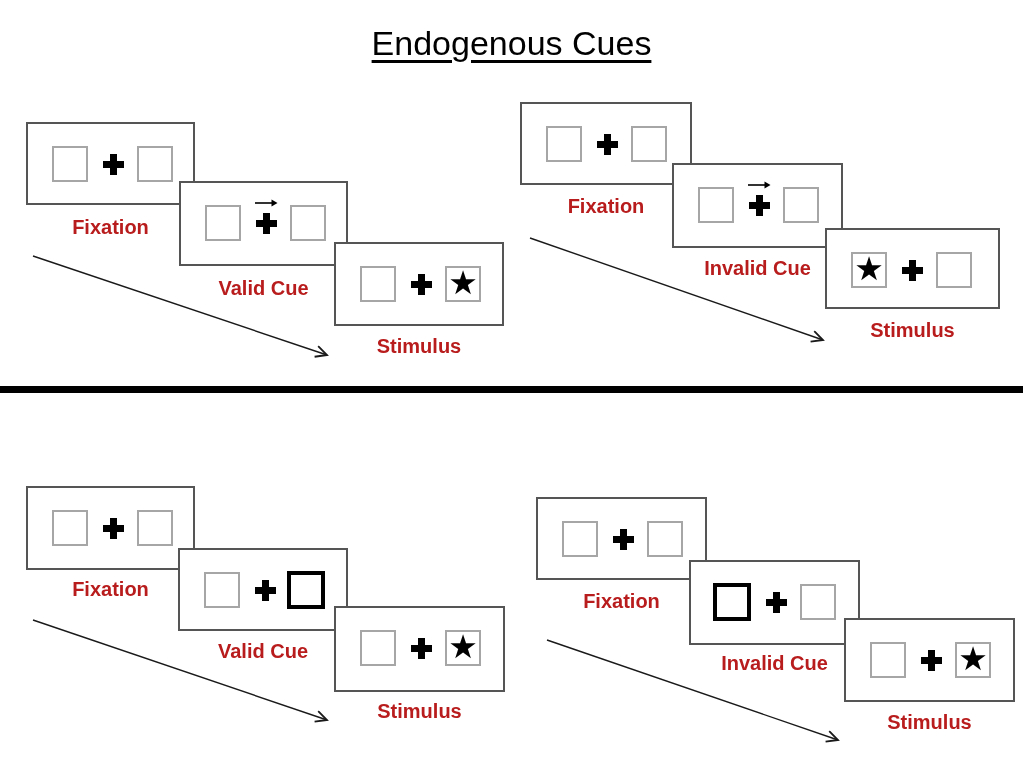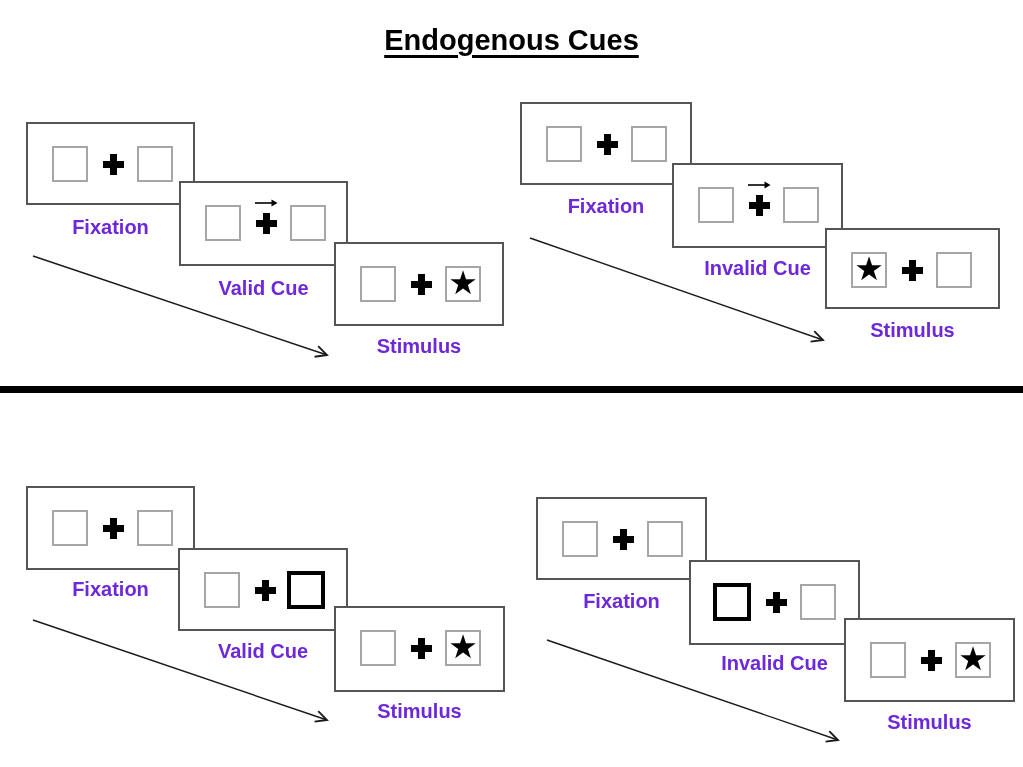--- a/index.html
+++ b/index.html
@@ -1,38 +1,38 @@
 <!DOCTYPE html>
 <html><head>
 <meta charset="utf-8">
 <style>
   html,body{margin:0;padding:0;background:#fff;font-family:"Liberation Sans",sans-serif;}
   #canvas{position:relative;width:1023px;height:767px;background:#fff;overflow:hidden;}
 
-  .title{position:absolute;left:0;width:100%;text-align:center;font-weight:bold;font-size:29px;color:#000;}
+  .title{position:absolute;left:0;width:100%;text-align:center;font-weight:normal;font-size:34px;color:#000;}
   .title span{text-decoration:underline;text-decoration-thickness:3px;text-underline-offset:5px;}
 
   .panel{position:absolute;background:#fff;border:2px solid #555;box-sizing:border-box;}
   .box{position:absolute;width:36px;height:36px;box-sizing:border-box;border:2px solid #a6a6a6;background:#fff;
        display:flex;align-items:center;justify-content:center;}
   .bL{left:24px;top:22px;}
   .bR{left:109px;top:22px;}
   .box.thick{border:4px solid #000;width:38px;height:38px;}
   .box.thick.bL{left:22px;top:21px;}
   .box.thick.bR{left:107px;top:21px;}
 
   .star{font-size:33px;line-height:1;color:#000;font-family:"DejaVu Sans",sans-serif;margin-top:-3px;}
 
   .plus{position:absolute;left:75px;top:30px;width:21px;height:21px;}
   .plus::before{content:"";position:absolute;left:0;top:7px;width:21px;height:7px;background:#000;}
   .plus::after{content:"";position:absolute;left:7px;top:0;width:7px;height:21px;background:#000;}
 
   .cuearrow{position:absolute;left:73px;top:15px;}
 
-  .slabel{position:absolute;text-align:center;font-weight:bold;font-size:20px;color:#6d28d9;white-space:nowrap;}
+  .slabel{position:absolute;text-align:center;font-weight:bold;font-size:20px;color:#b91c1c;white-space:nowrap;}
 
   .divider{position:absolute;left:0;top:386px;width:1023px;height:7px;background:#000;}
 
   .overlay{position:absolute;left:0;top:0;pointer-events:none;}
 </style>
 </head>
 <body>
 
 <div id="canvas">
 

